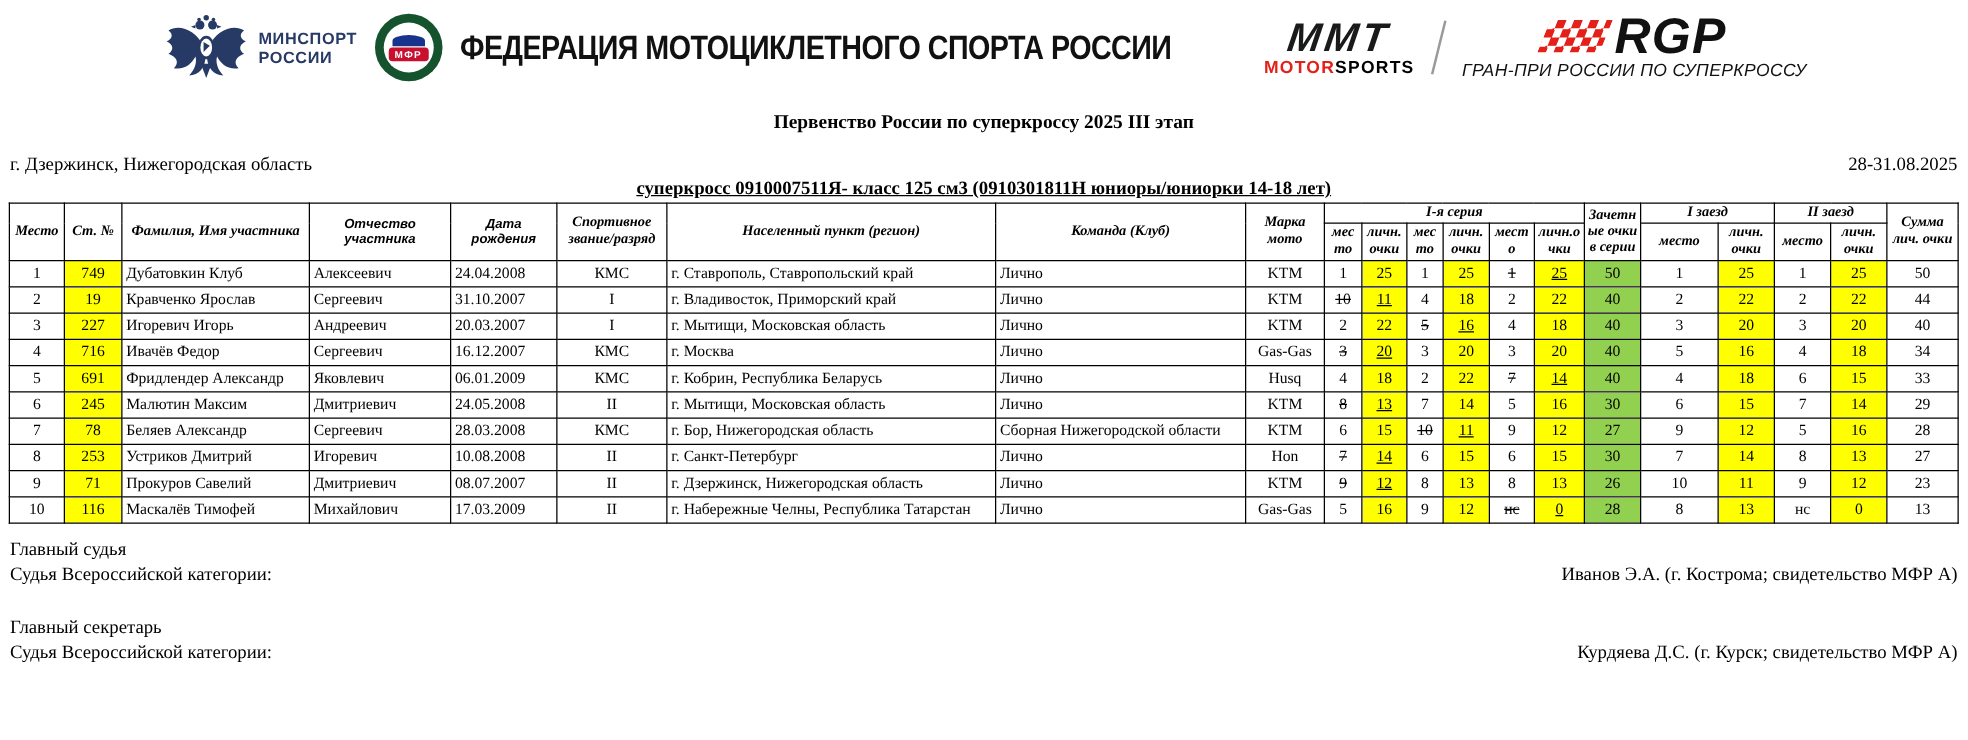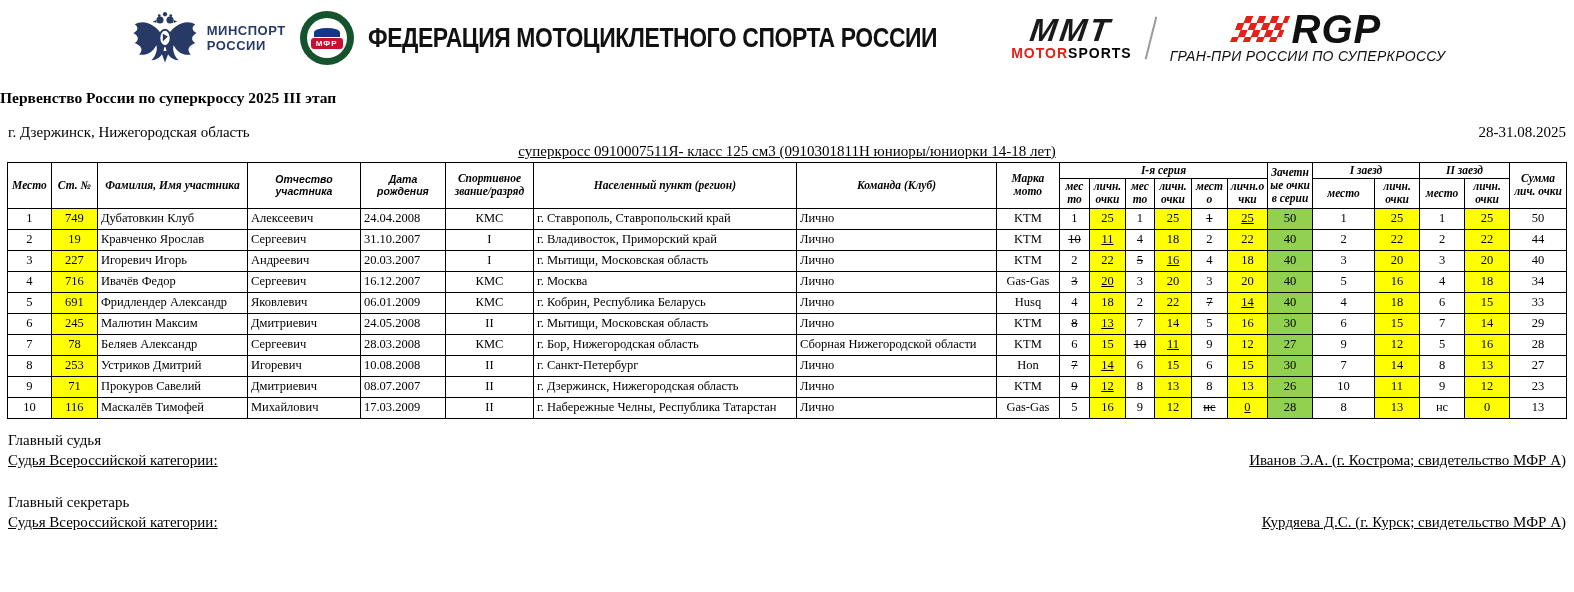--- a/index.html
+++ b/index.html
@@ -31,44 +31,44 @@
   .rgp-row { display:flex; align-items:center; gap:6px; justify-content:center; }
   .rgp-checker { width:52px; height:28px; transform:skewX(-22deg);
     background:conic-gradient(#e32119 90deg,#fff 90deg 180deg,#e32119 180deg 270deg,#fff 270deg);
     background-size:13px 14px; border:1px solid #fff; }
   .rgp-name { font-family:"Liberation Sans",sans-serif; font-weight:bold; font-style:italic;
     font-size:40px; line-height:34px; color:#111; letter-spacing:1px; }
   .rgp-tagline { font-family:"Liberation Sans",sans-serif; font-weight:normal; font-style:italic;
     font-size:14px; color:#111; margin-top:2px; letter-spacing:.3px; }
 
   
-  .titles { text-align:left; margin-top:18px; }
+  .titles { text-align:center; margin-top:18px; }
   .titles div { font-weight:bold; font-size:15.5px; line-height:19px; }
   .meta { display:flex; justify-content:space-between; padding:0 8px; margin-top:17px; font-size:15px; }
-  .subtitle { text-align:center; font-weight:normal; font-size:15px; text-decoration:underline; margin-top:2px; }
+  .subtitle { text-align:center; font-weight:bold; font-size:15px; text-decoration:underline; margin-top:2px; }
 
   
   table { border-collapse:collapse; table-layout:fixed; width:1560px; margin:2px auto 0 auto; }
   th, td { border:1.5px solid #000; overflow:hidden; }
   thead th { font-weight:bold; font-style:italic; font-size:11.5px; line-height:1.15;
     text-align:center; vertical-align:middle; padding:1px 2px; }
   thead th.sansHead { font-family:"Liberation Sans",sans-serif; font-size:10.5px; }
   thead th.bw { word-break:break-all; }
   tbody td { font-size:12.5px; height:21px; padding:0 3px; vertical-align:middle; white-space:nowrap; }
   td.c { text-align:center; }
   td.l { text-align:left; }
   td.hl { background:#ffff00; }
   td.gr { background:#92d050; }
   td.st { text-decoration:line-through; }
   td.stu { text-decoration:underline; }
 
   
   .footer { padding:0 8px; margin-top:11px; font-size:15px; }
   .sig-title { line-height:20px; }
-  .sig-line { display:flex; justify-content:space-between; line-height:20px;text-decoration:underline; }
+  .sig-line { display:flex; justify-content:space-between; line-height:20px; }
   .sig-gap { height:22px; }
 </style>
 </head>
 <body>
 
 <div class="page">
 
   <div class="logos">
     <div class="minsport">
       <svg width="72" height="58" viewBox="0 0 100 80">

